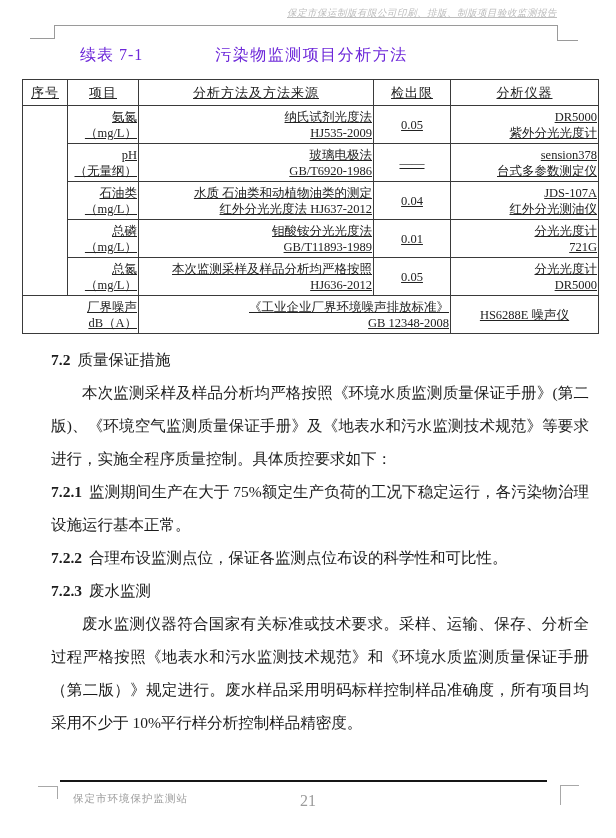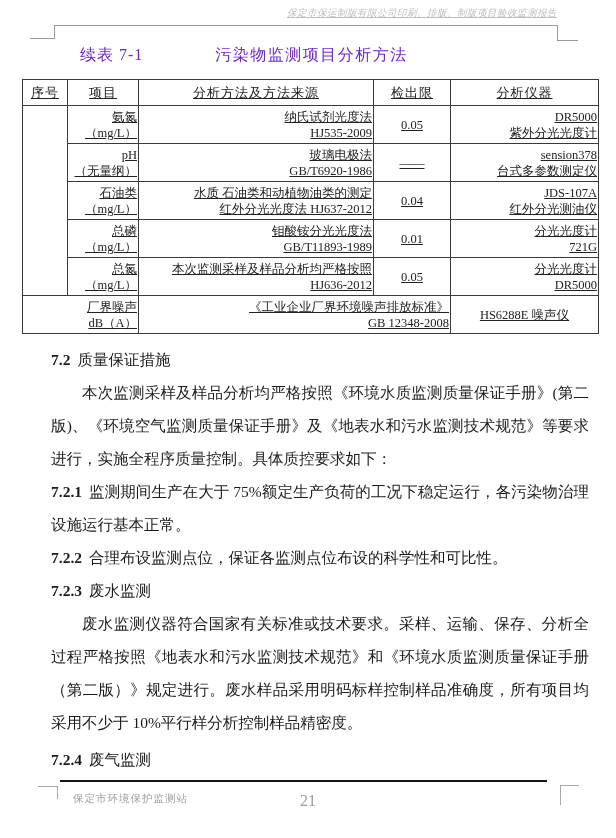--- a/index.html
+++ b/index.html
@@ -227,21 +227,20 @@
     </tbody>
   </table>
 
   <div class="text-body">
     <p><span class="num">7.2</span><span>质量保证措施</span></p>
     <p class="indent">本次监测采样及样品分析均严格按照《环境水质监测质量保证手册》(第二版)、《环境空气监测质量保证手册》及《地表水和污水监测技术规范》等要求进行，实施全程序质量控制。具体质控要求如下：</p>
     <p><span class="num">7.2.1</span><span>监测期间生产在大于 75%额定生产负荷的工况下稳定运行，各污染物治理设施运行基本正常。</span></p>
     <p><span class="num">7.2.2</span><span>合理布设监测点位，保证各监测点位布设的科学性和可比性。</span></p>
     <p><span class="num">7.2.3</span><span>废水监测</span></p>
     <p class="indent">废水监测仪器符合国家有关标准或技术要求。采样、运输、保存、分析全过程严格按照《地表水和污水监测技术规范》和《环境水质监测质量保证手册（第二版）》规定进行。废水样品采用明码标样控制样品准确度，所有项目均采用不少于 10%平行样分析控制样品精密度。</p>
-    <p class="gap-top"><span class="num">7.2.4</span><span>废气监测</span></p>
   </div>
 
   <div class="footer-rule"></div>
   <div class="frame-step-bl"></div>
   <div class="frame-step-br"></div>
   <div class="footer-left">保定市环境保护监测站</div>
   <div class="footer-page">21</div>
 
 </div>
 

